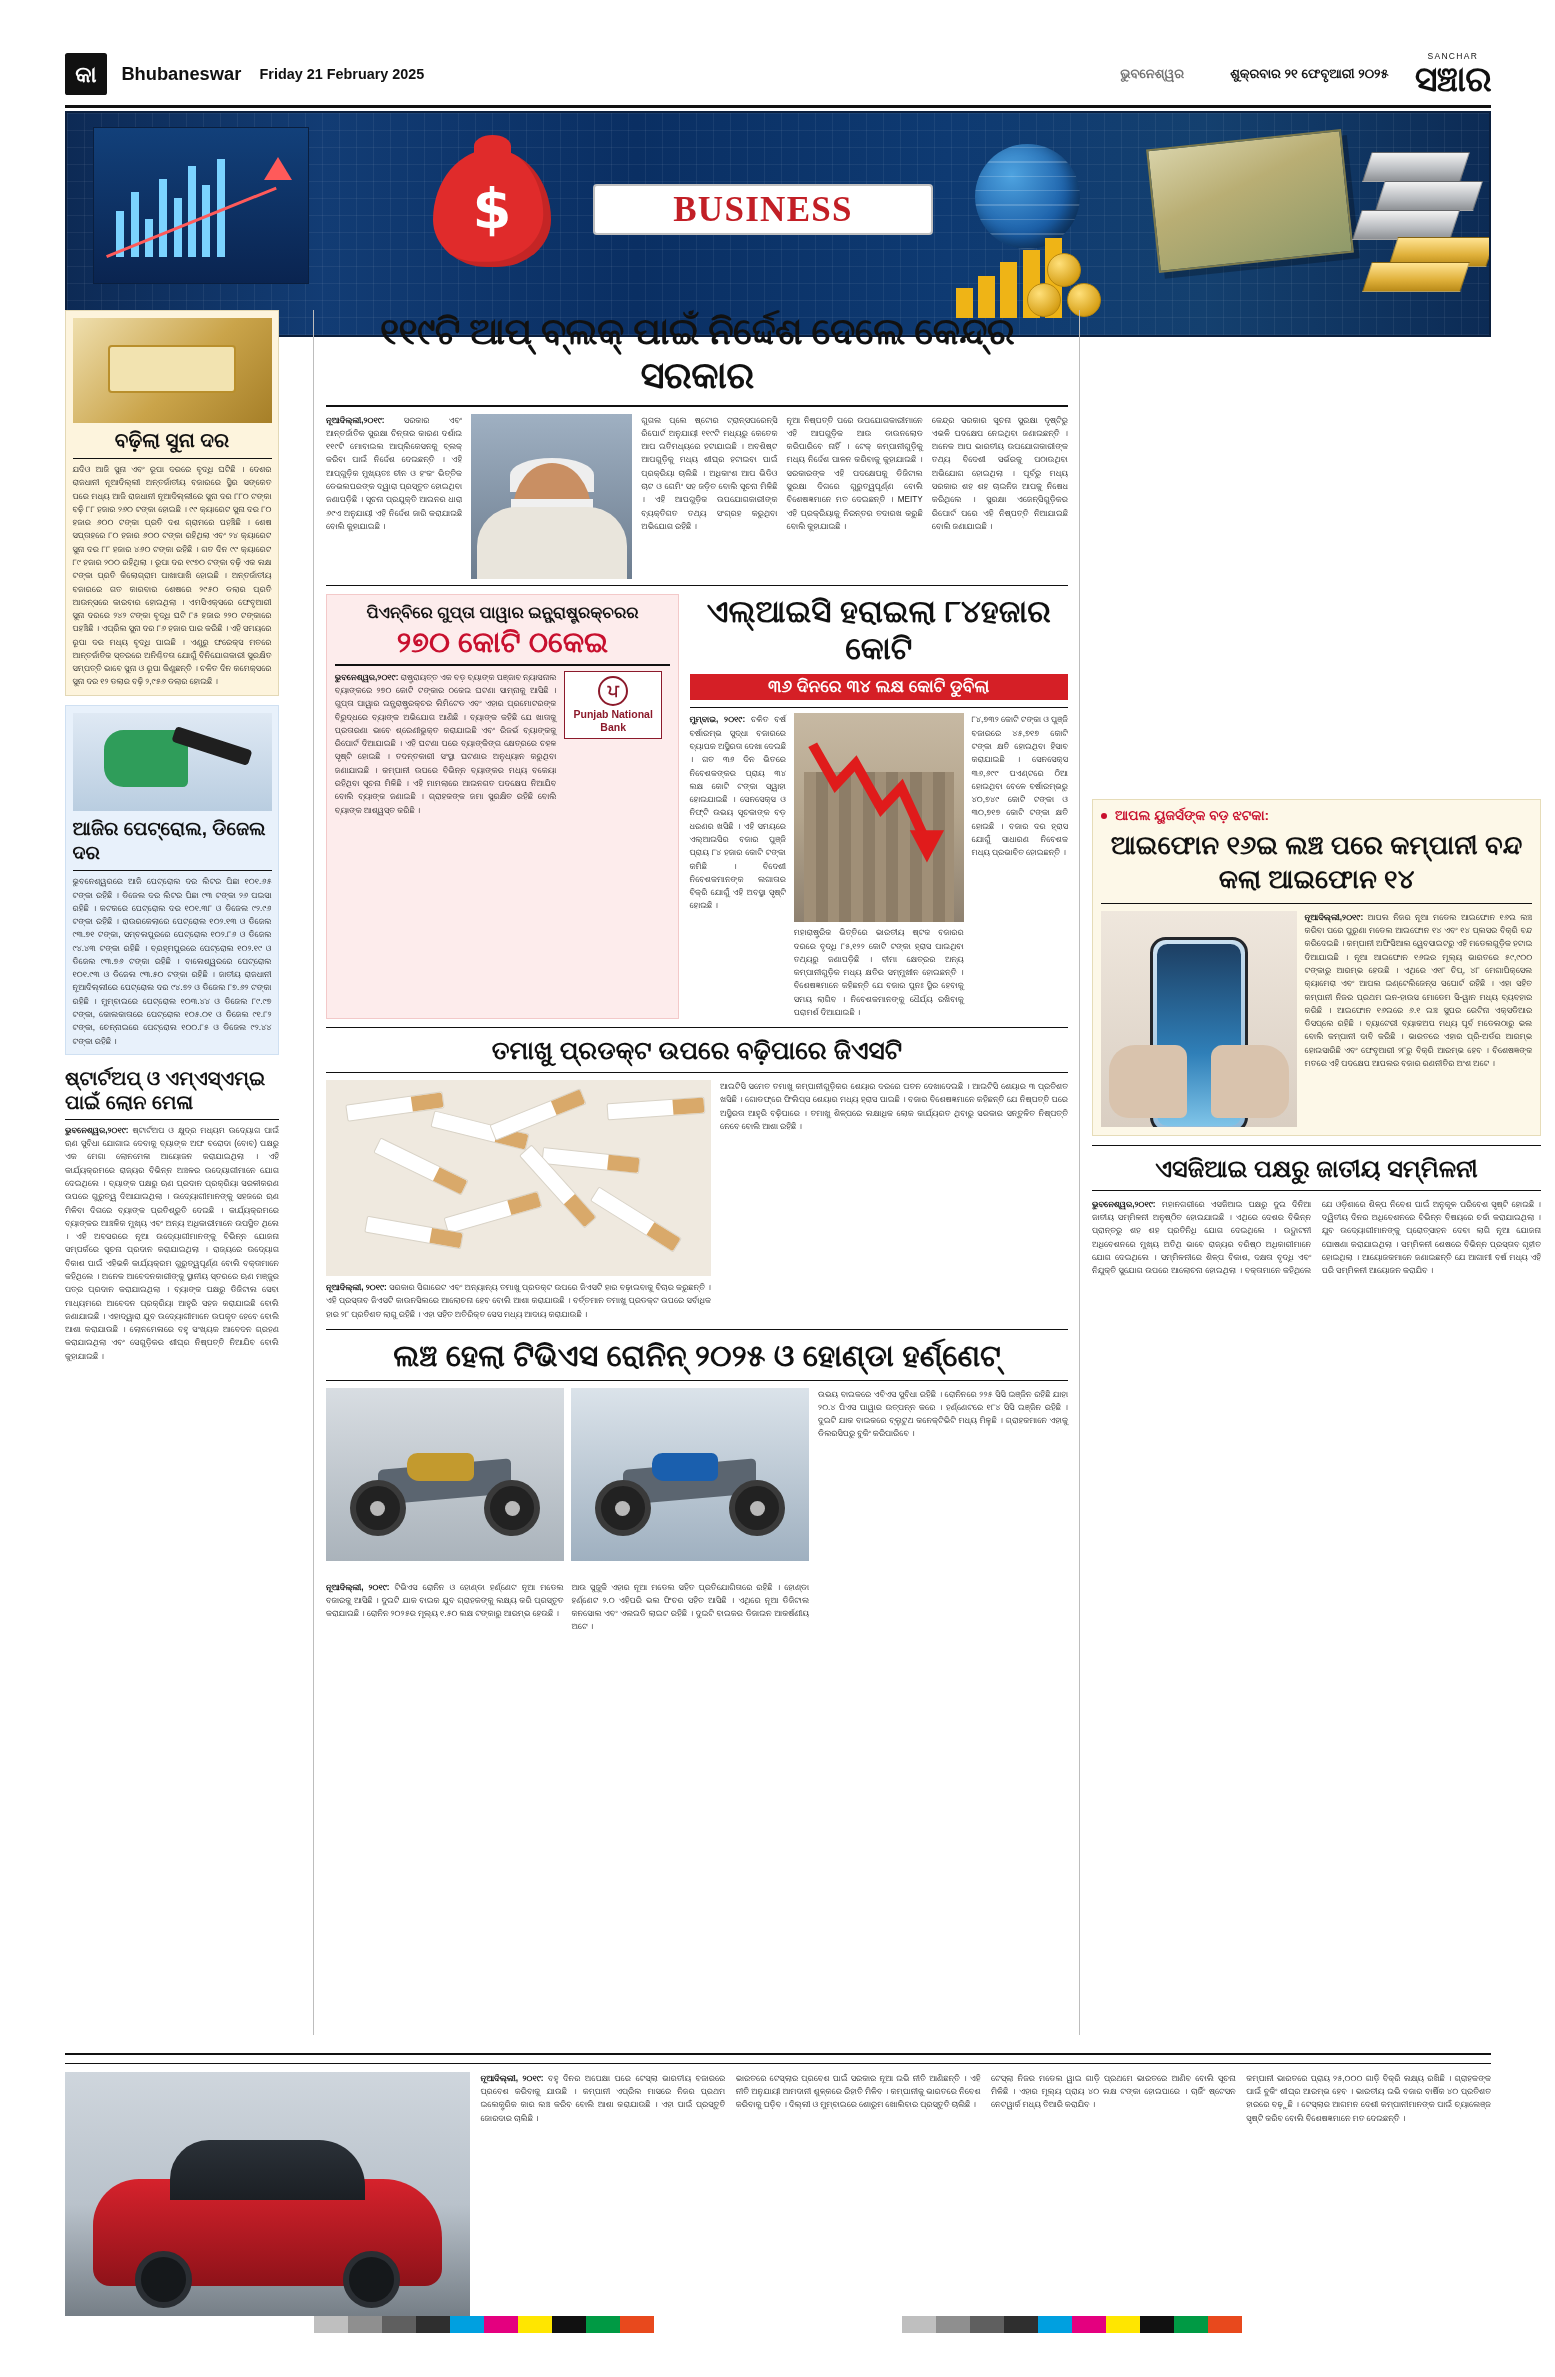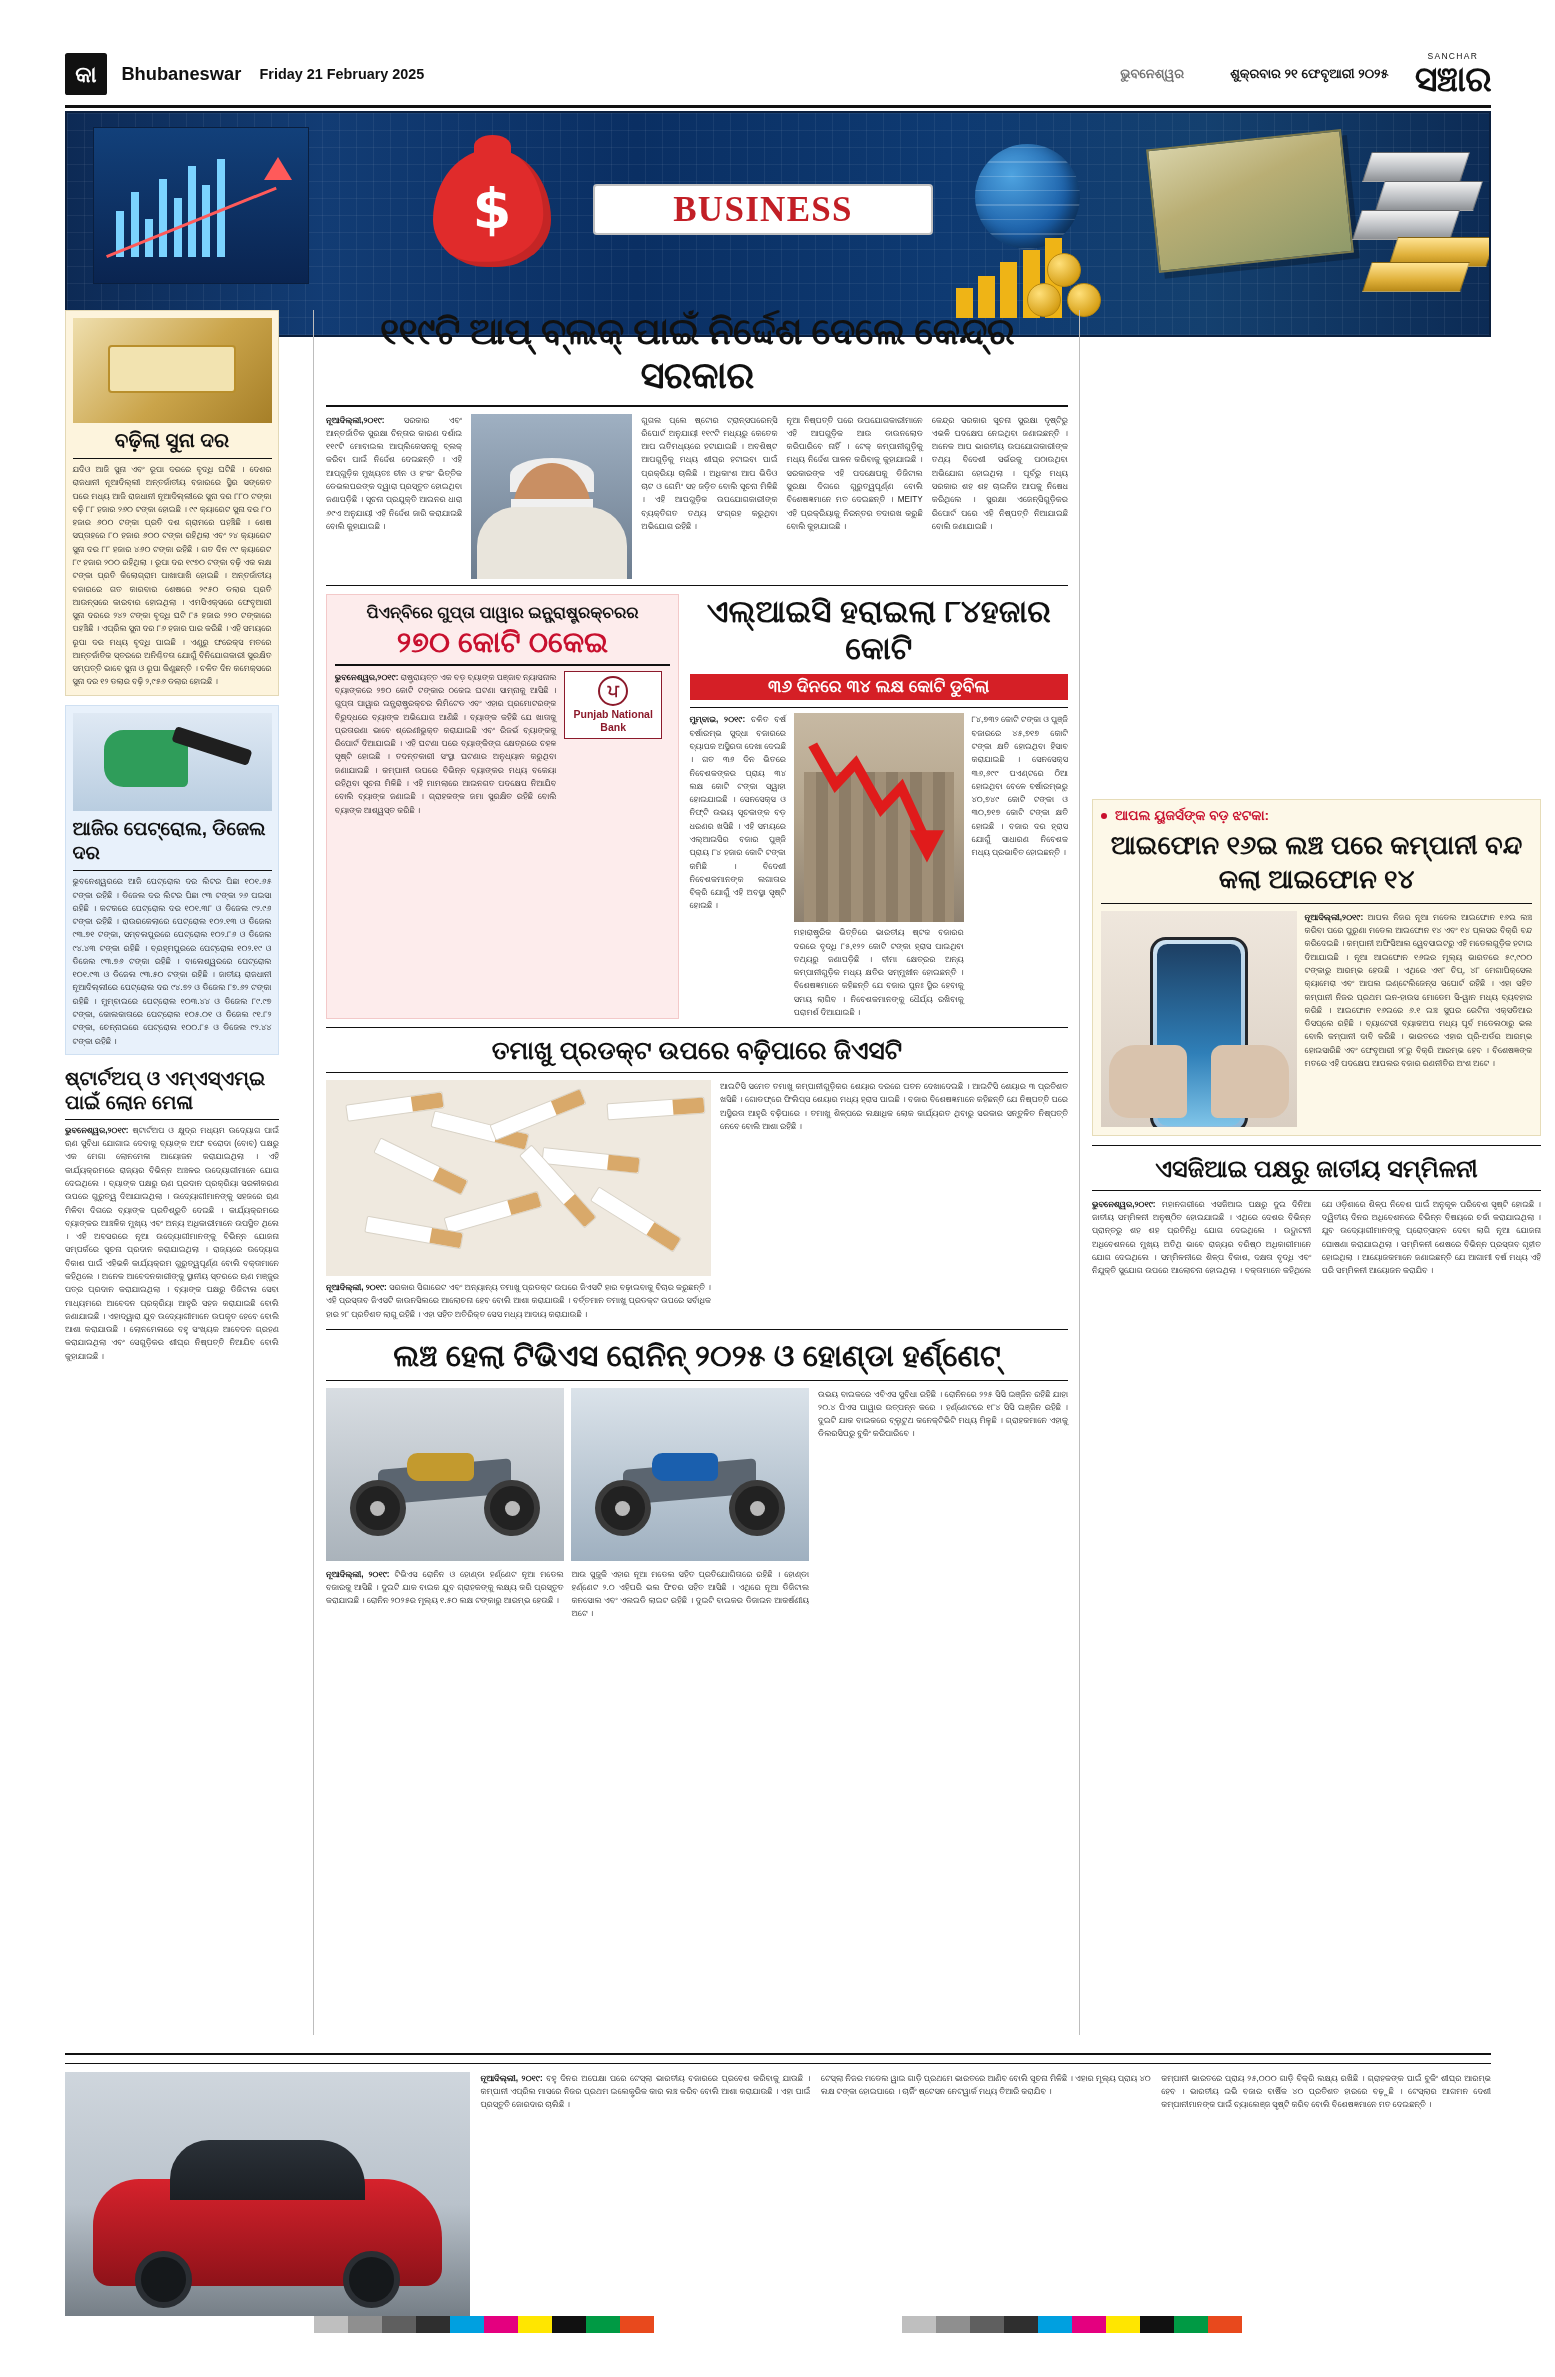--- a/index.html
+++ b/index.html
@@ -491,21 +491,21 @@
                   <div class="wheel" style="left:10%"></div>
                     <div class="wheel" style="right:10%"></div>
                 </div>
                 <div class="photo bike2" style="flex:1; height:173px;">
                   <div class="bike-body"></div>
                     <div class="bike-tank blue"></div>
                   <div class="wheel" style="left:10%"></div>
                     <div class="wheel" style="right:10%"></div>
                 </div>
               </div>
-              <div style="display:flex; gap:7.8px; margin-top:7px;">
+              <div style="display:flex; gap:7.8px; margin-top:20px;">
                 <div class="body-text od" style="flex:1;">
                   <span class="small-title">ନୂଆଦିଲ୍ଲୀ, ୨୦୧୯:</span>
                   <span>ଟିଭିଏସ ରୋନିନ ଓ ହୋଣ୍ଡା ହର୍ଣ୍ଣେଟ ନୂଆ ମଡେଲ ବଜାରକୁ ଆସିଛି । ଦୁଇଟି ଯାକ ବାଇକ ଯୁବ ଗ୍ରାହକଙ୍କୁ ଲକ୍ଷ୍ୟ କରି ପ୍ରସ୍ତୁତ କରାଯାଇଛି । ରୋନିନ ୨୦୨୫ର ମୂଲ୍ୟ ୧.୫୦ ଲକ୍ଷ ଟଙ୍କାରୁ ଆରମ୍ଭ ହେଉଛି ।</span>
                 </div>
                 <div class="body-text od" style="flex:1;">ଆଉ ସୁଜୁକି ଏହାର ନୂଆ ମଡେଲ ସହିତ ପ୍ରତିଯୋଗିତାରେ ରହିଛି । ହୋଣ୍ଡା ହର୍ଣ୍ଣେଟ ୨.୦ ଏହିପରି ଭଲ ଫିଚର ସହିତ ଆସିଛି । ଏଥିରେ ନୂଆ ଡିଜିଟାଲ କନସୋଲ ଏବଂ ଏଲଇଡି ଲାଇଟ ରହିଛି । ଦୁଇଟି ବାଇକର ଡିଜାଇନ ଆକର୍ଷଣୀୟ ଅଟେ ।</div>
               </div>
             </div>
             <div class="body-text od" style="flex:1;">ଉଭୟ ବାଇକରେ ଏବିଏସ ସୁବିଧା ରହିଛି । ରୋନିନରେ ୨୨୫ ସିସି ଇଞ୍ଜିନ ରହିଛି ଯାହା ୨୦.୪ ପିଏସ ପାୱାର ଉତ୍ପନ୍ନ କରେ । ହର୍ଣ୍ଣେଟରେ ୧୮୪ ସିସି ଇଞ୍ଜିନ ରହିଛି । ଦୁଇଟି ଯାକ ବାଇକରେ ବ୍ଲୁଟୁଥ କନେକ୍ଟିଭିଟି ମଧ୍ୟ ମିଳୁଛି । ଗ୍ରାହକମାନେ ଏହାକୁ ଡିଲରସିପରୁ ବୁକିଂ କରିପାରିବେ ।</div>
           </div>
         </div>
@@ -561,20 +561,21 @@
                 <div class="cabin"></div>
                 <div class="w" style="left:12%"></div>
                 <div class="w" style="right:12%"></div>
               </div>
             </div>
           </div>
           <div class="body-text od" style="flex:1;">
             <span class="small-title">ନୂଆଦିଲ୍ଲୀ, ୨୦୧୯:</span>
             <span>ବହୁ ଦିନର ଅପେକ୍ଷା ପରେ ଟେସ୍‌ଲା ଭାରତୀୟ ବଜାରରେ ପ୍ରବେଶ କରିବାକୁ ଯାଉଛି । କମ୍ପାନୀ ଏପ୍ରିଲ ମାସରେ ନିଜର ପ୍ରଥମ ଇଲେକ୍ଟ୍ରିକ କାର ଲଞ୍ଚ କରିବ ବୋଲି ଆଶା କରାଯାଉଛି । ଏହା ପାଇଁ ପ୍ରସ୍ତୁତି ଜୋରଦାର ଚାଲିଛି ।</span>
           </div>
+          <div class="body-text od" style="flex:1;">ଭାରତରେ ଟେସ୍‌ଲାର ପ୍ରବେଶ ପାଇଁ ସରକାର ନୂଆ ଇଭି ନୀତି ଆଣିଛନ୍ତି । ଏହି ନୀତି ଅନୁଯାୟୀ ଆମଦାନୀ ଶୁଳ୍କରେ ରିହାତି ମିଳିବ । କମ୍ପାନୀକୁ ଭାରତରେ ନିବେଶ କରିବାକୁ ପଡ଼ିବ । ଦିଲ୍ଲୀ ଓ ମୁମ୍ବାଇରେ ଶୋରୁମ ଖୋଲିବାର ପ୍ରସ୍ତୁତି ଚାଲିଛି ।</div>
           <div class="body-text od" style="flex:1;">ଟେସ୍‌ଲା ନିଜର ମଡେଲ ୱାଇ ଗାଡ଼ି ପ୍ରଥମେ ଭାରତରେ ଆଣିବ ବୋଲି ସୂଚନା ମିଳିଛି । ଏହାର ମୂଲ୍ୟ ପ୍ରାୟ ୪୦ ଲକ୍ଷ ଟଙ୍କା ହୋଇପାରେ । ଚାର୍ଜିଂ ଷ୍ଟେସନ ନେଟୱାର୍କ ମଧ୍ୟ ତିଆରି କରାଯିବ ।</div>
           <div class="body-text od" style="flex:1;">କମ୍ପାନୀ ଭାରତରେ ପ୍ରାୟ ୨୫,୦୦୦ ଗାଡ଼ି ବିକ୍ରି ଲକ୍ଷ୍ୟ ରଖିଛି । ଗ୍ରାହକଙ୍କ ପାଇଁ ବୁକିଂ ଶୀଘ୍ର ଆରମ୍ଭ ହେବ । ଭାରତୀୟ ଇଭି ବଜାର ବାର୍ଷିକ ୪୦ ପ୍ରତିଶତ ହାରରେ ବଢ଼ୁଛି । ଟେସ୍‌ଲାର ଆଗମନ ଦେଶୀ କମ୍ପାନୀମାନଙ୍କ ପାଇଁ ଚ୍ୟାଲେଞ୍ଜ ସୃଷ୍ଟି କରିବ ବୋଲି ବିଶେଷଜ୍ଞମାନେ ମତ ଦେଇଛନ୍ତି ।</div>
         </div>
       </div>
 
     </div>
 
     <div class="footer-bar">
       <div class="blk" style="background:#fff"></div>
       <div class="cmyk">

